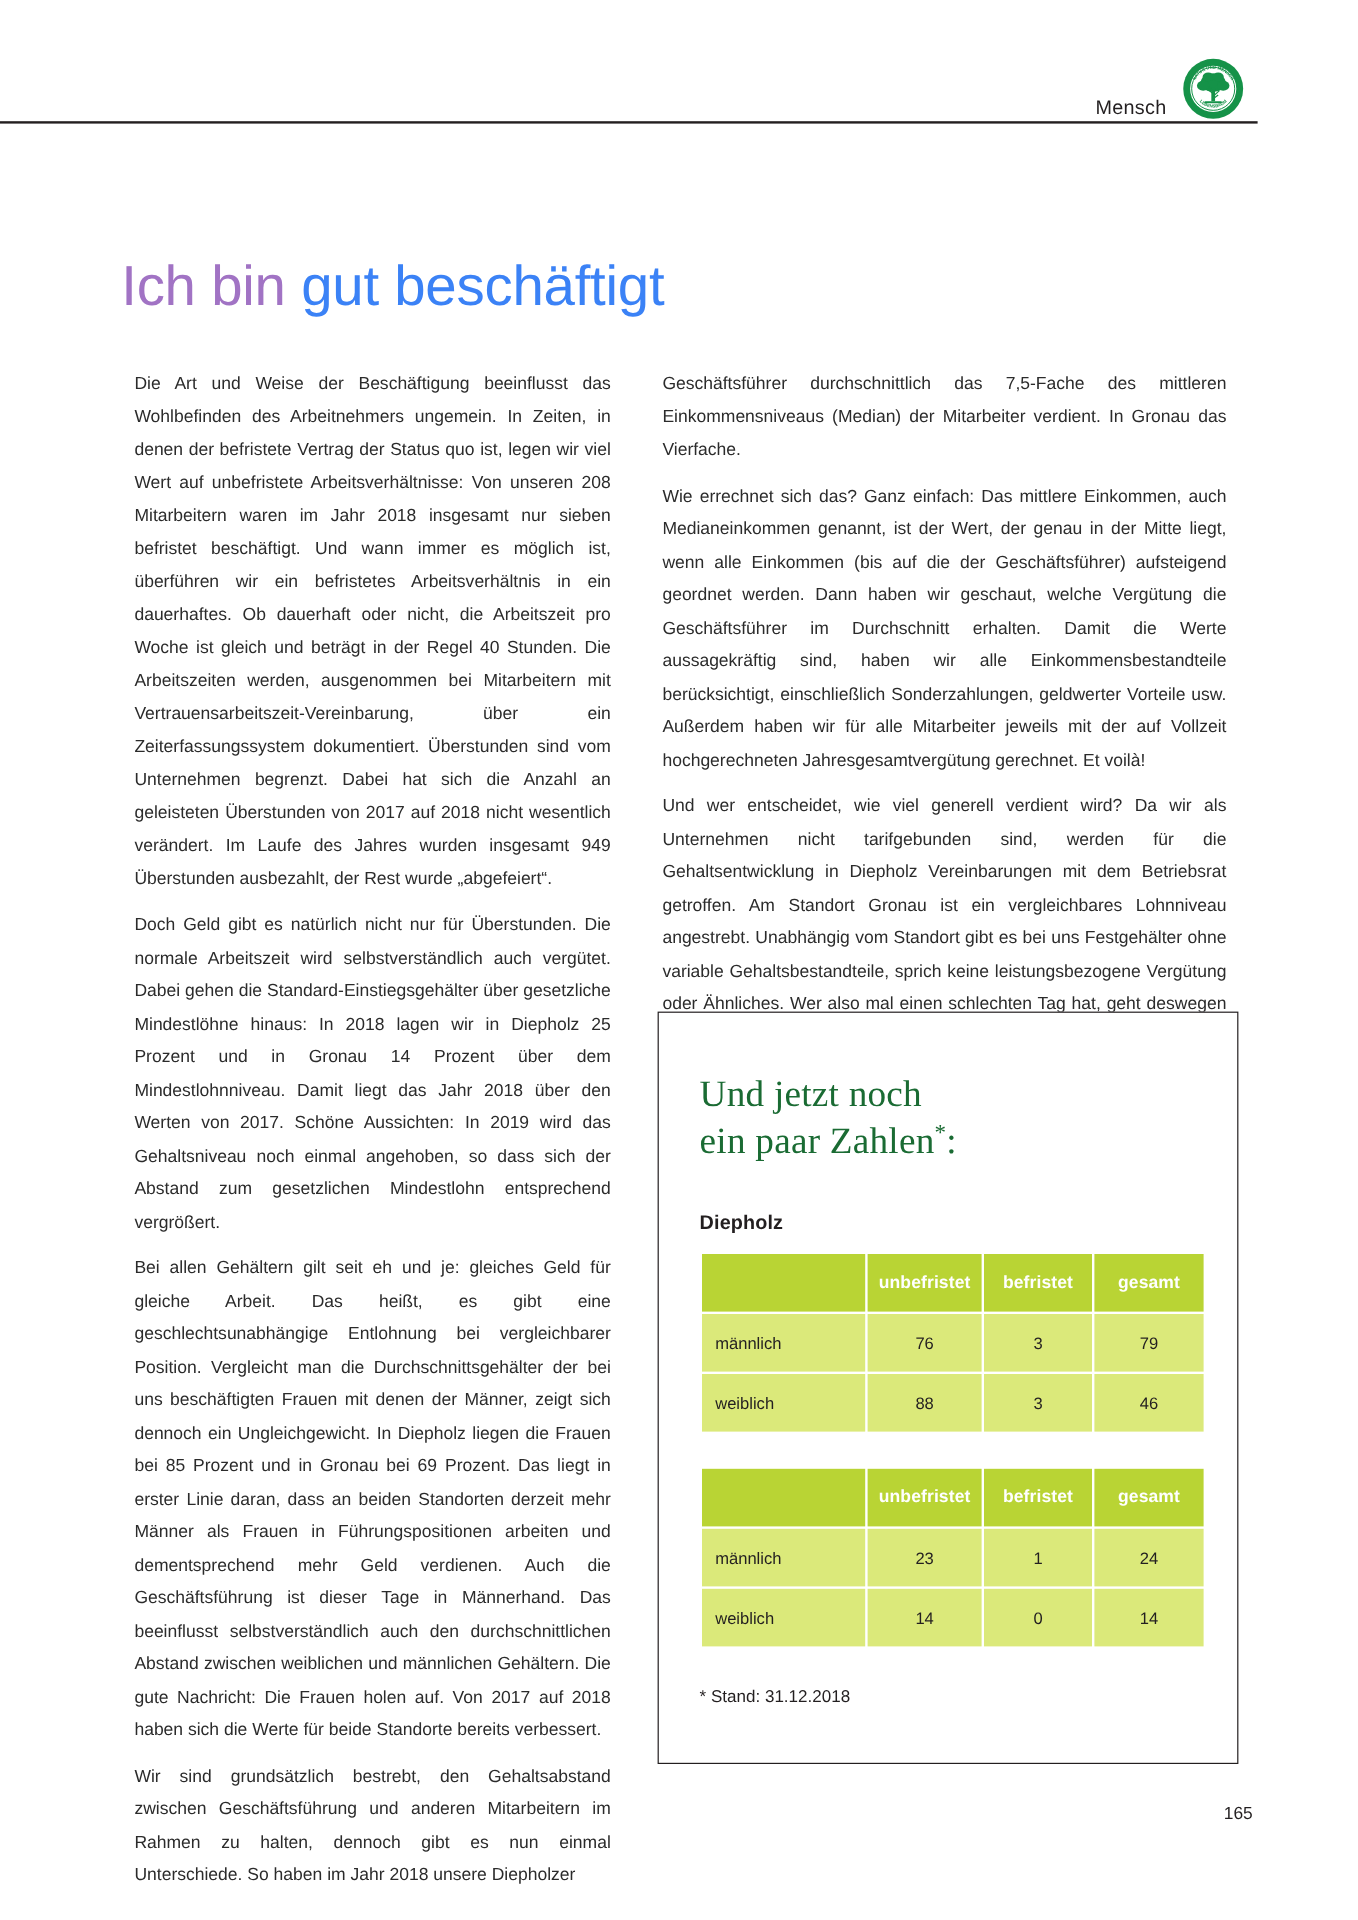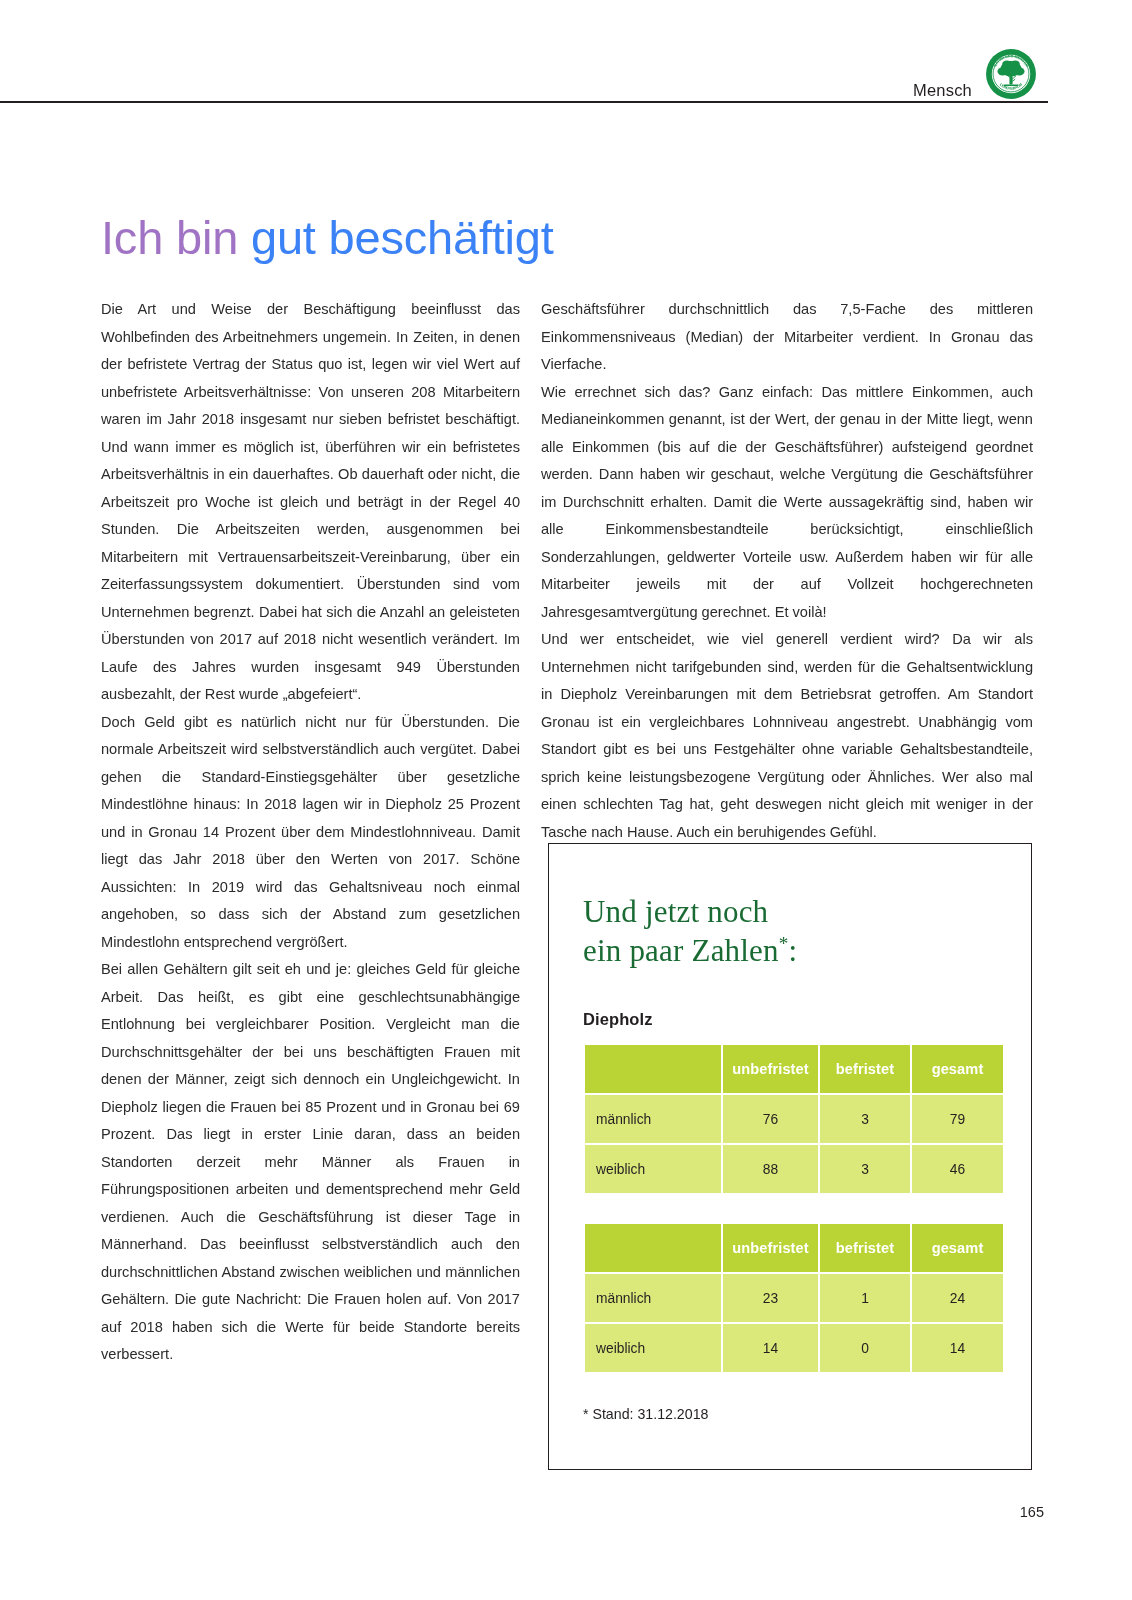--- a/index.html
+++ b/index.html
@@ -66,21 +66,21 @@
 
   
   .col {
     position: absolute;
     font-size: 14.6px;
     line-height: 27.5px;
     text-align: justify;
     color: #2b2b2b;
     hyphens: manual;
   }
-  .col p { margin: 0; }
+  .col p { margin: 11px; }
   .col-left  { left: 101px;  top: 296px; width: 419px; }
   .col-right { left: 541px;  top: 296px; width: 492px; }
 
   
   .fact-box {
     position: absolute;
     left: 548px;
     top: 843px;
     width: 484px;
     height: 627px;
@@ -201,20 +201,21 @@
     </svg>
   </div>
 </div>
 
 <h1 class="page-title"><span class="title-light">Ich bin </span><span class="title-dark">gut beschäftigt</span></h1>
 
 <div class="col col-left">
   <p>Die Art und Weise der Beschäftigung beeinflusst das Wohlbefinden des Arbeitnehmers ungemein. In Zeiten, in denen der befristete Vertrag der Status quo ist, legen wir viel Wert auf unbefristete Arbeitsverhältnisse: Von unseren 208 Mitarbeitern waren im Jahr 2018 insgesamt nur sieben befristet beschäftigt. Und wann immer es möglich ist, überführen wir ein befristetes Arbeitsverhältnis in ein dauerhaftes. Ob dauerhaft oder nicht, die Arbeitszeit pro Woche ist gleich und beträgt in der Regel 40 Stunden. Die Arbeitszeiten werden, ausgenommen bei Mitarbeitern mit Vertrauensarbeitszeit-Vereinbarung, über ein Zeiterfassungssystem dokumentiert. Überstunden sind vom Unternehmen begrenzt. Dabei hat sich die Anzahl an geleisteten Überstunden von 2017 auf 2018 nicht wesentlich verändert. Im Laufe des Jahres wurden insgesamt 949 Überstunden ausbezahlt, der Rest wurde „abgefeiert“.</p>
   <p>Doch Geld gibt es natürlich nicht nur für Überstunden. Die normale Arbeitszeit wird selbstverständlich auch vergütet. Dabei gehen die Standard-Einstiegsgehälter über gesetzliche Mindestlöhne hinaus: In 2018 lagen wir in Diepholz 25 Prozent und in Gronau 14 Prozent über dem Mindestlohnniveau. Damit liegt das Jahr 2018 über den Werten von 2017. Schöne Aussichten: In 2019 wird das Gehaltsniveau noch einmal angehoben, so dass sich der Abstand zum gesetzlichen Mindestlohn entsprechend vergrößert.</p>
   <p>Bei allen Gehältern gilt seit eh und je: gleiches Geld für gleiche Arbeit. Das heißt, es gibt eine geschlechtsunabhängige Entlohnung bei vergleichbarer Position. Vergleicht man die Durchschnittsgehälter der bei uns beschäftigten Frauen mit denen der Männer, zeigt sich dennoch ein Ungleichgewicht. In Diepholz liegen die Frauen bei 85 Prozent und in Gronau bei 69 Prozent. Das liegt in erster Linie daran, dass an beiden Standorten derzeit mehr Männer als Frauen in Führungspositionen arbeiten und dementsprechend mehr Geld verdienen. Auch die Geschäftsführung ist dieser Tage in Männerhand. Das beeinflusst selbstverständlich auch den durchschnittlichen Abstand zwischen weiblichen und männlichen Gehältern. Die gute Nachricht: Die Frauen holen auf. Von 2017 auf 2018 haben sich die Werte für beide Standorte bereits verbessert.</p>
+  <p>Wir sind grundsätzlich bestrebt, den Gehaltsabstand zwischen Geschäftsführung und anderen Mitarbeitern im Rahmen zu halten, dennoch gibt es nun einmal Unterschiede. So haben im Jahr 2018 unsere Diepholzer</p>
 </div>
 
 <div class="col col-right">
   <p>Geschäftsführer durchschnittlich das 7,5-Fache des mittleren Einkommensniveaus (Median) der Mitarbeiter verdient. In Gronau das Vierfache.</p>
   <p>Wie errechnet sich das? Ganz einfach: Das mittlere Einkommen, auch Medianeinkommen genannt, ist der Wert, der genau in der Mitte liegt, wenn alle Einkommen (bis auf die der Geschäftsführer) aufsteigend geordnet werden. Dann haben wir geschaut, welche Vergütung die Geschäftsführer im Durchschnitt erhalten. Damit die Werte aussagekräftig sind, haben wir alle Einkommensbestandteile berücksichtigt, einschließlich Sonderzahlungen, geldwerter Vorteile usw. Außerdem haben wir für alle Mitarbeiter jeweils mit der auf Vollzeit hochgerechneten Jahresgesamtvergütung gerechnet. Et voilà!</p>
   <p>Und wer entscheidet, wie viel generell verdient wird? Da wir als Unternehmen nicht tarifgebunden sind, werden für die Gehaltsentwicklung in Diepholz Vereinbarungen mit dem Betriebsrat getroffen. Am Standort Gronau ist ein vergleichbares Lohnniveau angestrebt. Unabhängig vom Standort gibt es bei uns Festgehälter ohne variable Gehaltsbestandteile, sprich keine leistungsbezogene Vergütung oder Ähnliches. Wer also mal einen schlechten Tag hat, geht deswegen nicht gleich mit weniger in der Tasche nach Hause. Auch ein beruhigendes Gefühl.</p>
 </div>
 
 <div class="fact-box">
 

